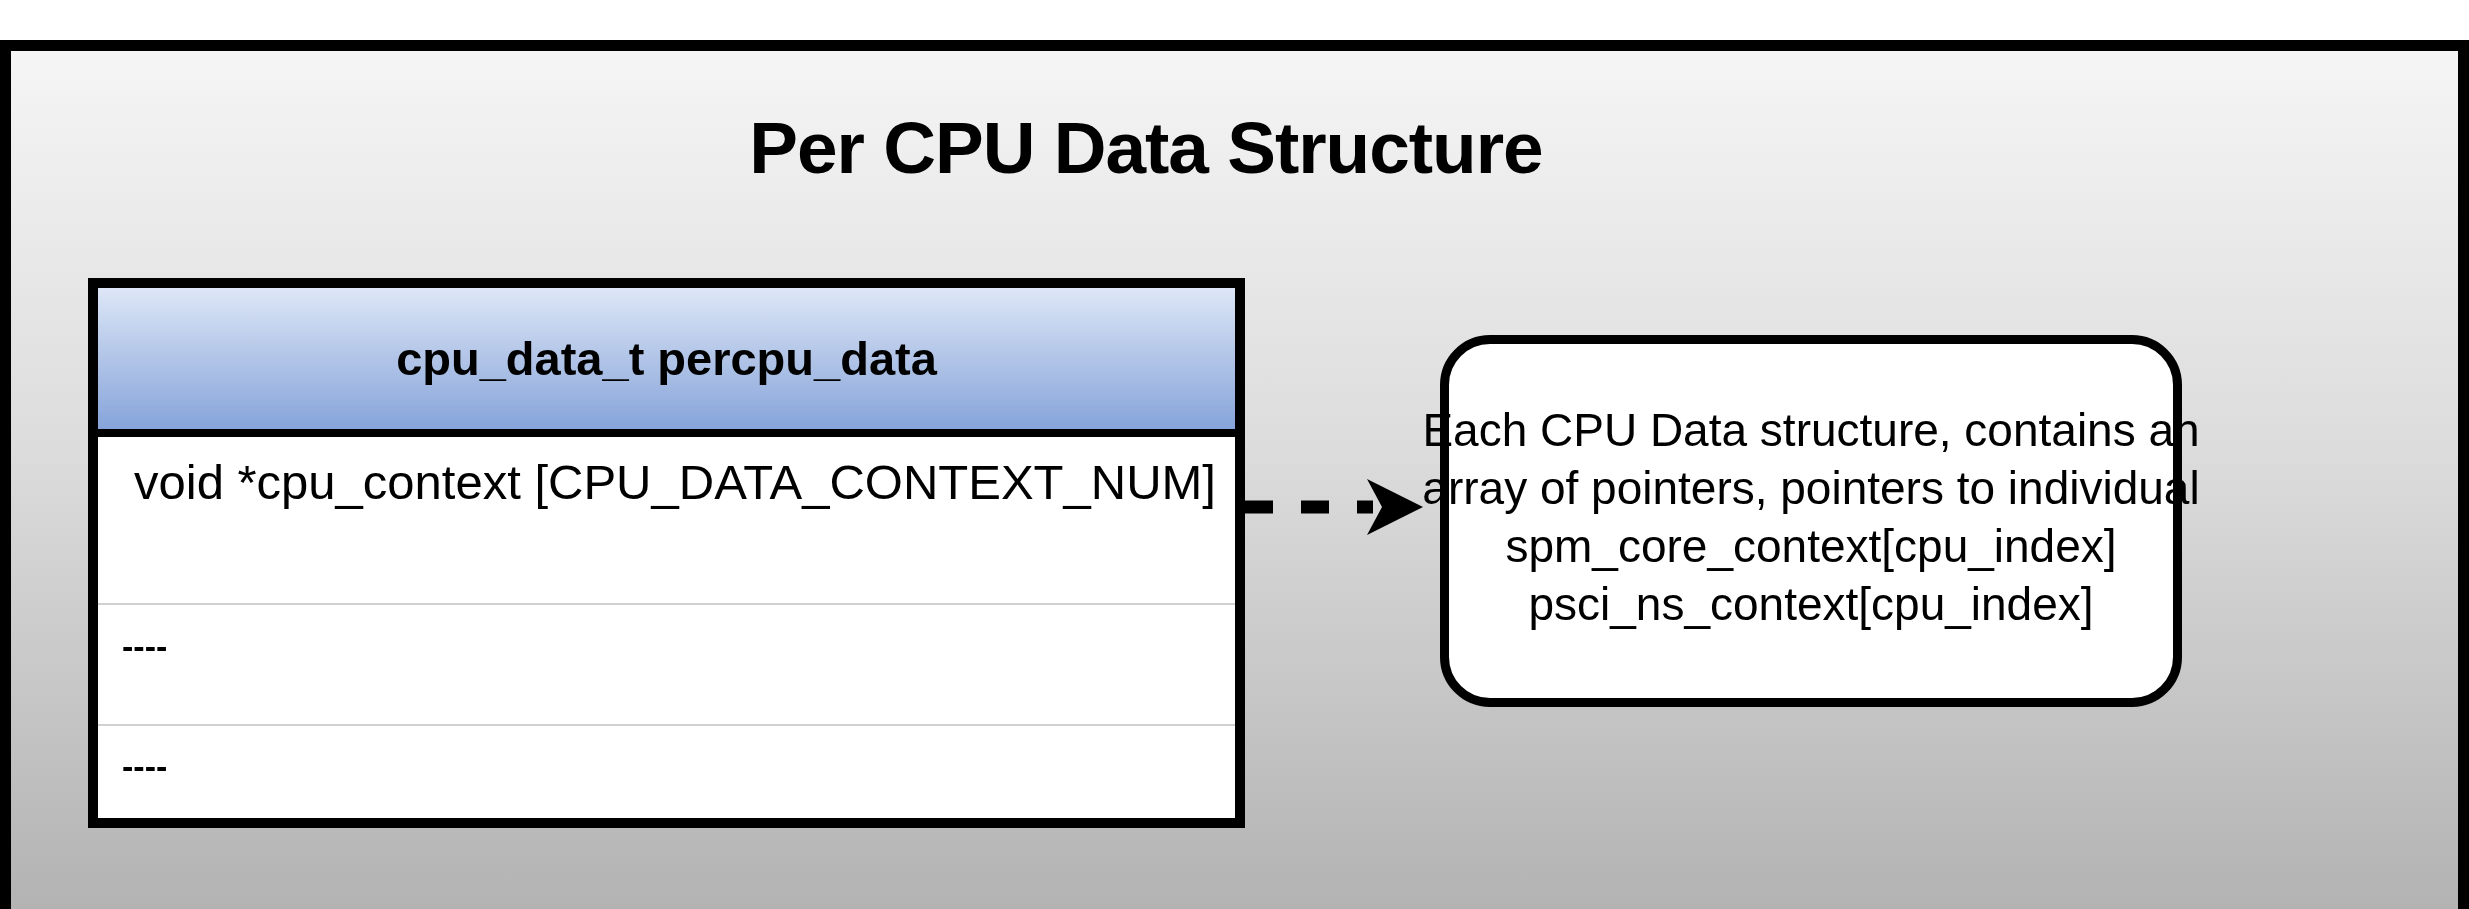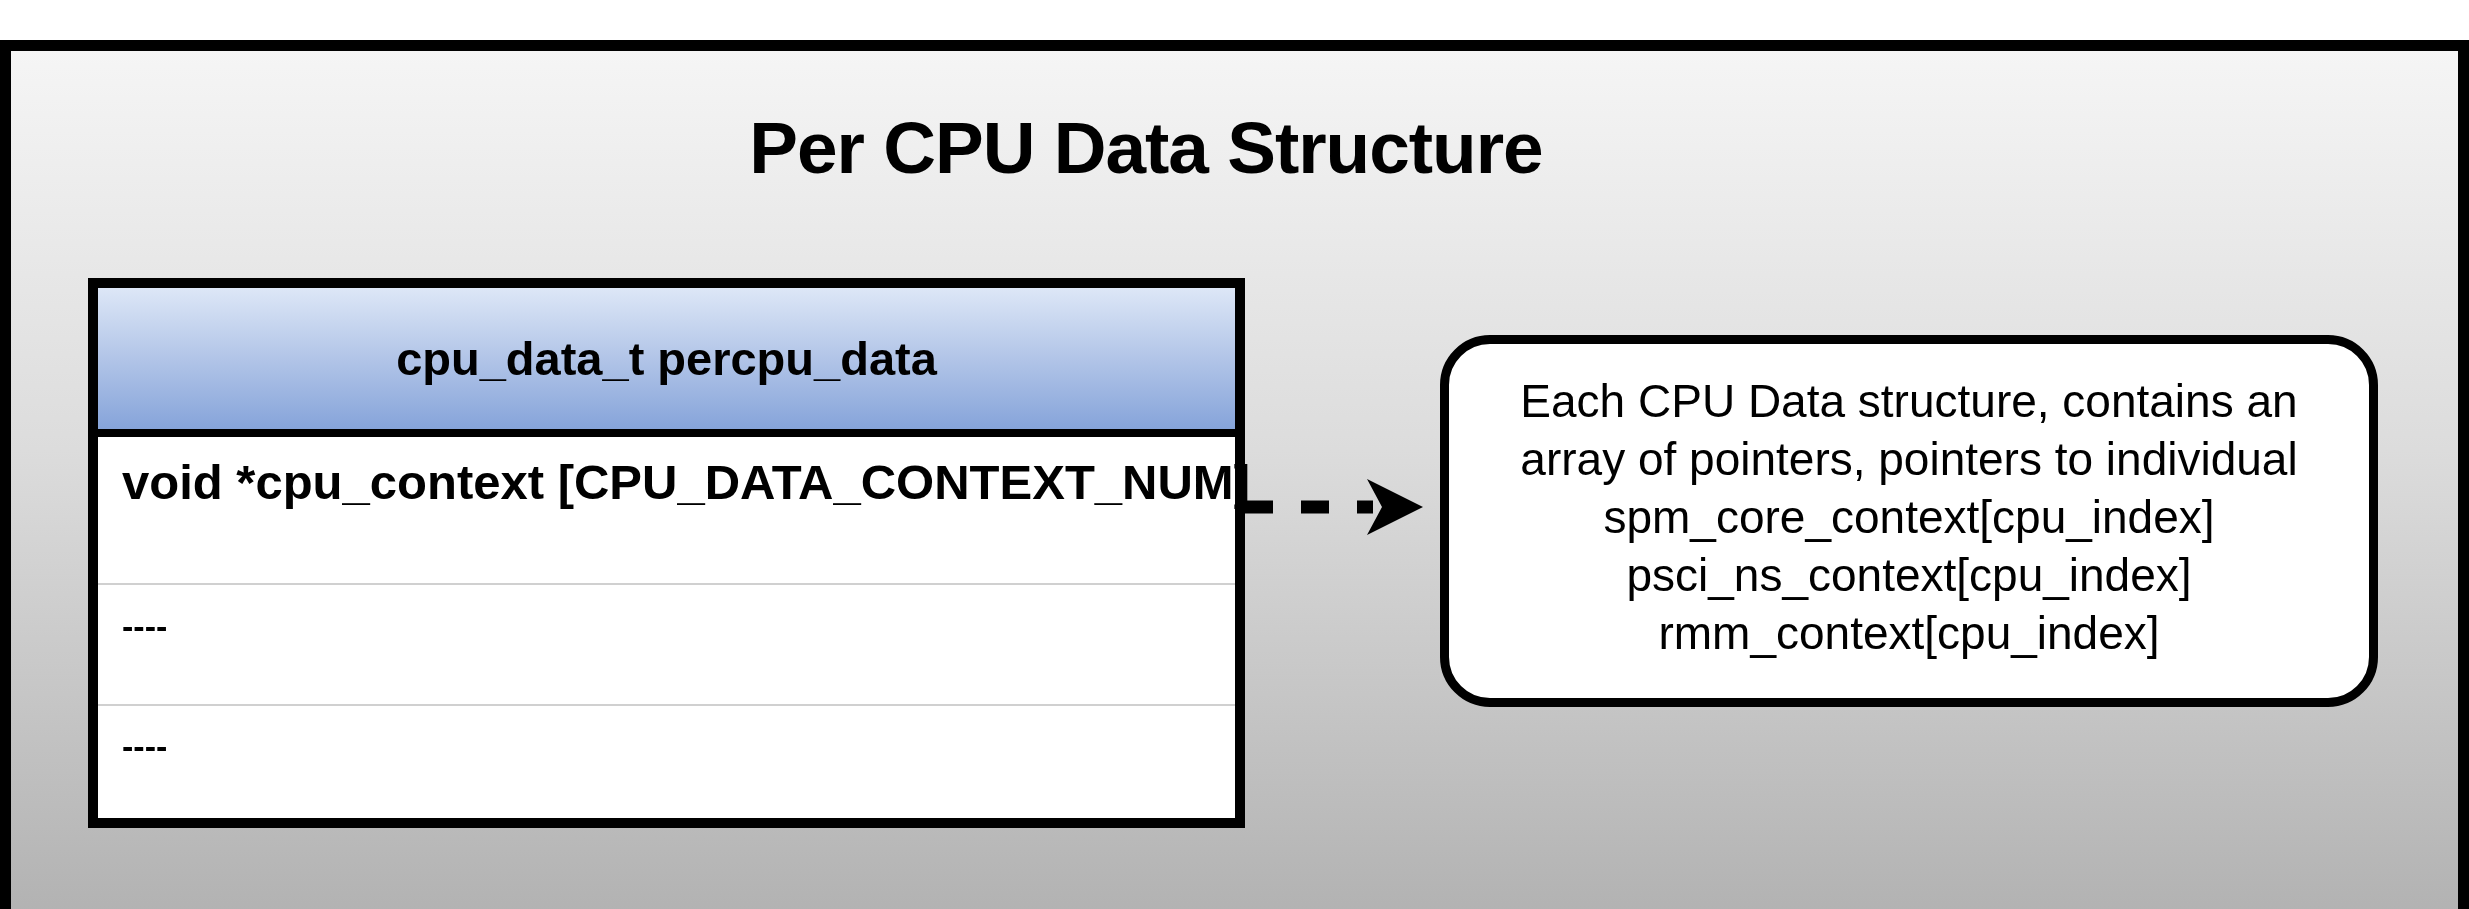--- a/index.html
+++ b/index.html
@@ -48,24 +48,24 @@
     align-items: center;
     text-align: center;
     font-size: 47px;
     font-weight: bold;
     line-height: 61px;
     white-space: nowrap;
     gap: 8px;
   }
   .row { background: #ffffff; white-space: nowrap; }
   .row1 {
-    height: 146px; flex: none;
-    padding: 17px 0 0 24px;
+    height: 166px; flex: none;
+    padding: 17px 0 0 36px;
     font-size: 49px;
-    font-weight: bold;
+    font-weight: normal;
     line-height: 56px;
   }
   .row2 {
     height: 121px; flex: none;
     border-top: 2px solid #d0d0d0;
     padding: 24px 0 0 24px;
     font-size: 34px;
     font-weight: bold;
     line-height: 34px;
   }
@@ -83,21 +83,21 @@
     left: 0; top: 0;
     width: 2447px;
     height: 887px;
     pointer-events: none;
   }
   
   .callout {
     position: absolute;
     left: 1429px;
     top: 284px;
-    width: 938px;
+    width: 742px;
     height: 372px;
     background: #ffffff;
     border: 9px solid #000000;
     border-radius: 50px;
     display: flex;
     flex-direction: column;
     justify-content: center;
     align-items: center;
     text-align: center;
     font-size: 46px;
@@ -131,16 +131,15 @@
   <svg class="arrow-svg" viewBox="0 0 2447 887" xmlns="http://www.w3.org/2000/svg">
     <line x1="1234" y1="456" x2="1362" y2="456" stroke="#000000" stroke-width="13" stroke-dasharray="28 28"></line>
     <polygon points="1356,428 1412,456 1356,484 1371,456" fill="#000000"></polygon>
   </svg>
 
   <div class="callout">
     <span>Each CPU Data structure, contains an</span>
     <span>array of pointers, pointers to individual</span>
     <span>spm_core_context[cpu_index]</span>
     <span>psci_ns_context[cpu_index]</span>
-    <span>rmm_context[cpu_index]</span>
   </div>
 
 </div>
 
 </body></html>

